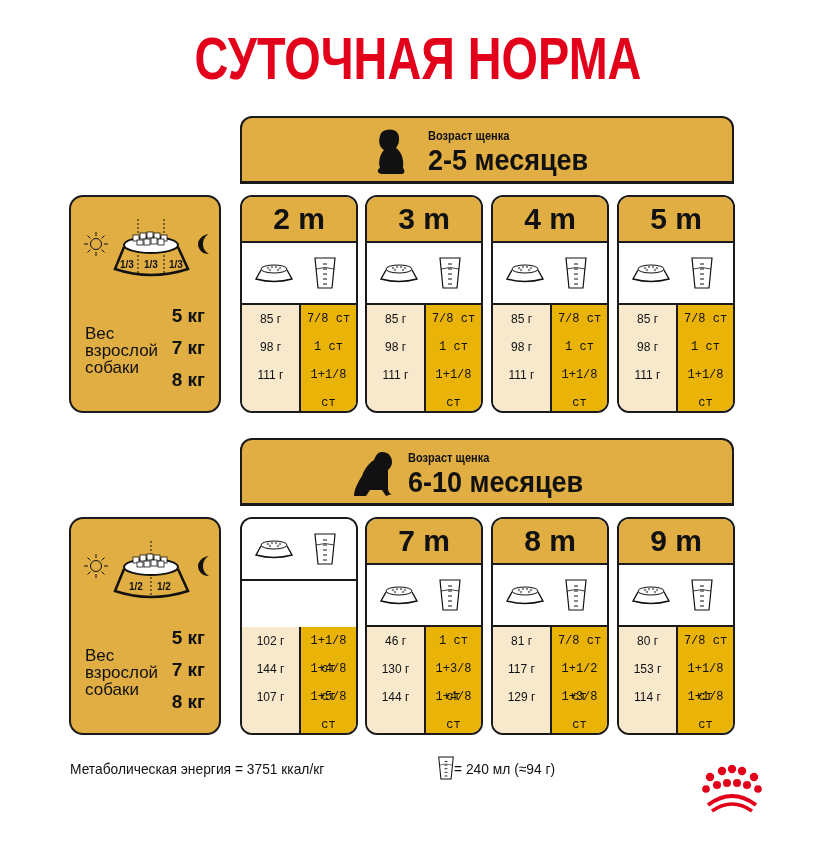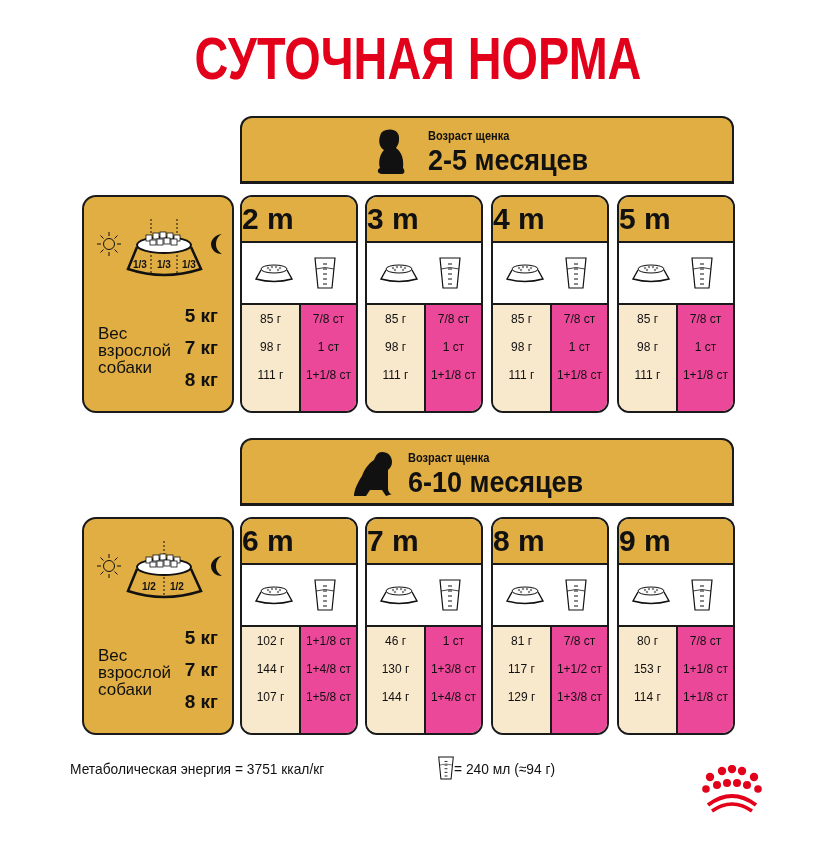--- a/index.html
+++ b/index.html
@@ -16,44 +16,44 @@
       position: absolute; left: 240px; width: 494px; height: 68px;
       background: #e0ae42; border: 2px solid #1a1a1a; border-bottom-width: 3px;
       border-radius: 12px 12px 0 0; box-sizing: border-box;
     }
     .band .dog { position: absolute; top: 10px; }
     .band .sub { position: absolute; font-size: 13px; font-weight: bold; transform: scaleX(0.85); transform-origin: left; }
     .band .big { position: absolute; font-size: 30px; font-weight: bold; transform: scaleX(0.9); transform-origin: left; line-height: 32px; }
 
     .side {
       position: absolute; left: 69px; width: 152px; height: 218px;
-      background: #e0ae42; border: 2px solid #1a1a1a; border-radius: 14px; box-sizing: border-box; margin-left: 13px;
+      background: #e0ae42; border: 2px solid #1a1a1a; border-radius: 14px; box-sizing: border-box;
     }
     .side .sun { position: absolute; left: 12px; top: 34px; }
     .side .moon { position: absolute; left: 126px; top: 36px; }
     .side .bigbowl { position: absolute; left: 40px; top: 22px; }
     .side .label { position: absolute; left: 14px; top: 128px; font-size: 17px; font-weight: normal; line-height: 17px; }
     .side .kg { position: absolute; right: 14px; font-size: 19px; font-weight: bold; }
 
     .card {
       position: absolute; width: 118px; height: 218px; box-sizing: border-box;
       border: 2px solid #1a1a1a; border-radius: 12px; overflow: hidden; background: #fff;
     }
     .card .hdr {
       height: 44px; background: #e0ae42; border-bottom: 2px solid #1a1a1a;
-      text-align: left; font-weight: bold; font-size: 30px; line-height: 44px;
+      text-align: center; font-weight: bold; font-size: 30px; line-height: 44px;
     }
     .card .icons {
       height: 60px; border-bottom: 2px solid #1a1a1a; position: relative; background: #fff;
     }
     .card .icons .bowl { position: absolute; left: 12px; top: 20px; }
     .card .icons .cup { position: absolute; left: 72px; top: 14px; }
     .card .vals { position: absolute; top: 108px; left: 0; right: 0; bottom: 0; display: flex; }
     .card .g { width: 57px; background: #f8e8cc; border-right: 2px solid #1a1a1a; }
-    .card .c { flex: 1; background: #ec4899; }
+    .card .c { flex: 1; background: #eab308; font-family: Liberation Mono, monospace; }
     .card .g div, .card .c div { height: 28px; line-height: 28px; text-align: center; font-size: 12px; }
     .card .g, .card .c { padding-top: 0; }
 
     .footer { position: absolute; left: 70px; top: 760px; font-size: 15px; transform: scaleX(0.92); transform-origin: left; }
     .footer2 { position: absolute; left: 454px; top: 760px; font-size: 15px; transform: scaleX(0.92); transform-origin: left; }
     .footcup { position: absolute; left: 438px; top: 755px; }
     .crown { position: absolute; left: 700px; top: 765px; }
   </style>
 </head>
 <body>
@@ -326,21 +326,20 @@
     <div>Вес</div>
     <div>взрослой</div>
     <div>собаки</div>
   </div>
   <div class="kg" style="top:108px;">5 кг</div>
   <div class="kg" style="top:140px;">7 кг</div>
   <div class="kg" style="top:172px;">8 кг</div>
 </div>
 
 <div class="card" style="left:240px; top:517px;">
-  <div class="hdr">6 m</div>
   <div class="icons">
     <svg class="bowl" width="40" height="20" viewBox="0 0 40 20">
         <ellipse cx="20" cy="6" rx="13" ry="4" fill="#fff" stroke="#111"></ellipse>
         <path d="M7 7 L2 16 Q20 21 38 16 L33 7" fill="none" stroke="#111" stroke-width="1.4"></path>
         <g fill="#888">
           <circle cx="14" cy="5" r="1.2"></circle>
           <circle cx="18" cy="4" r="1.2"></circle>
           <circle cx="22" cy="4" r="1.2"></circle>
           <circle cx="26" cy="5" r="1.2"></circle>
           <circle cx="16" cy="7" r="1.2"></circle>

